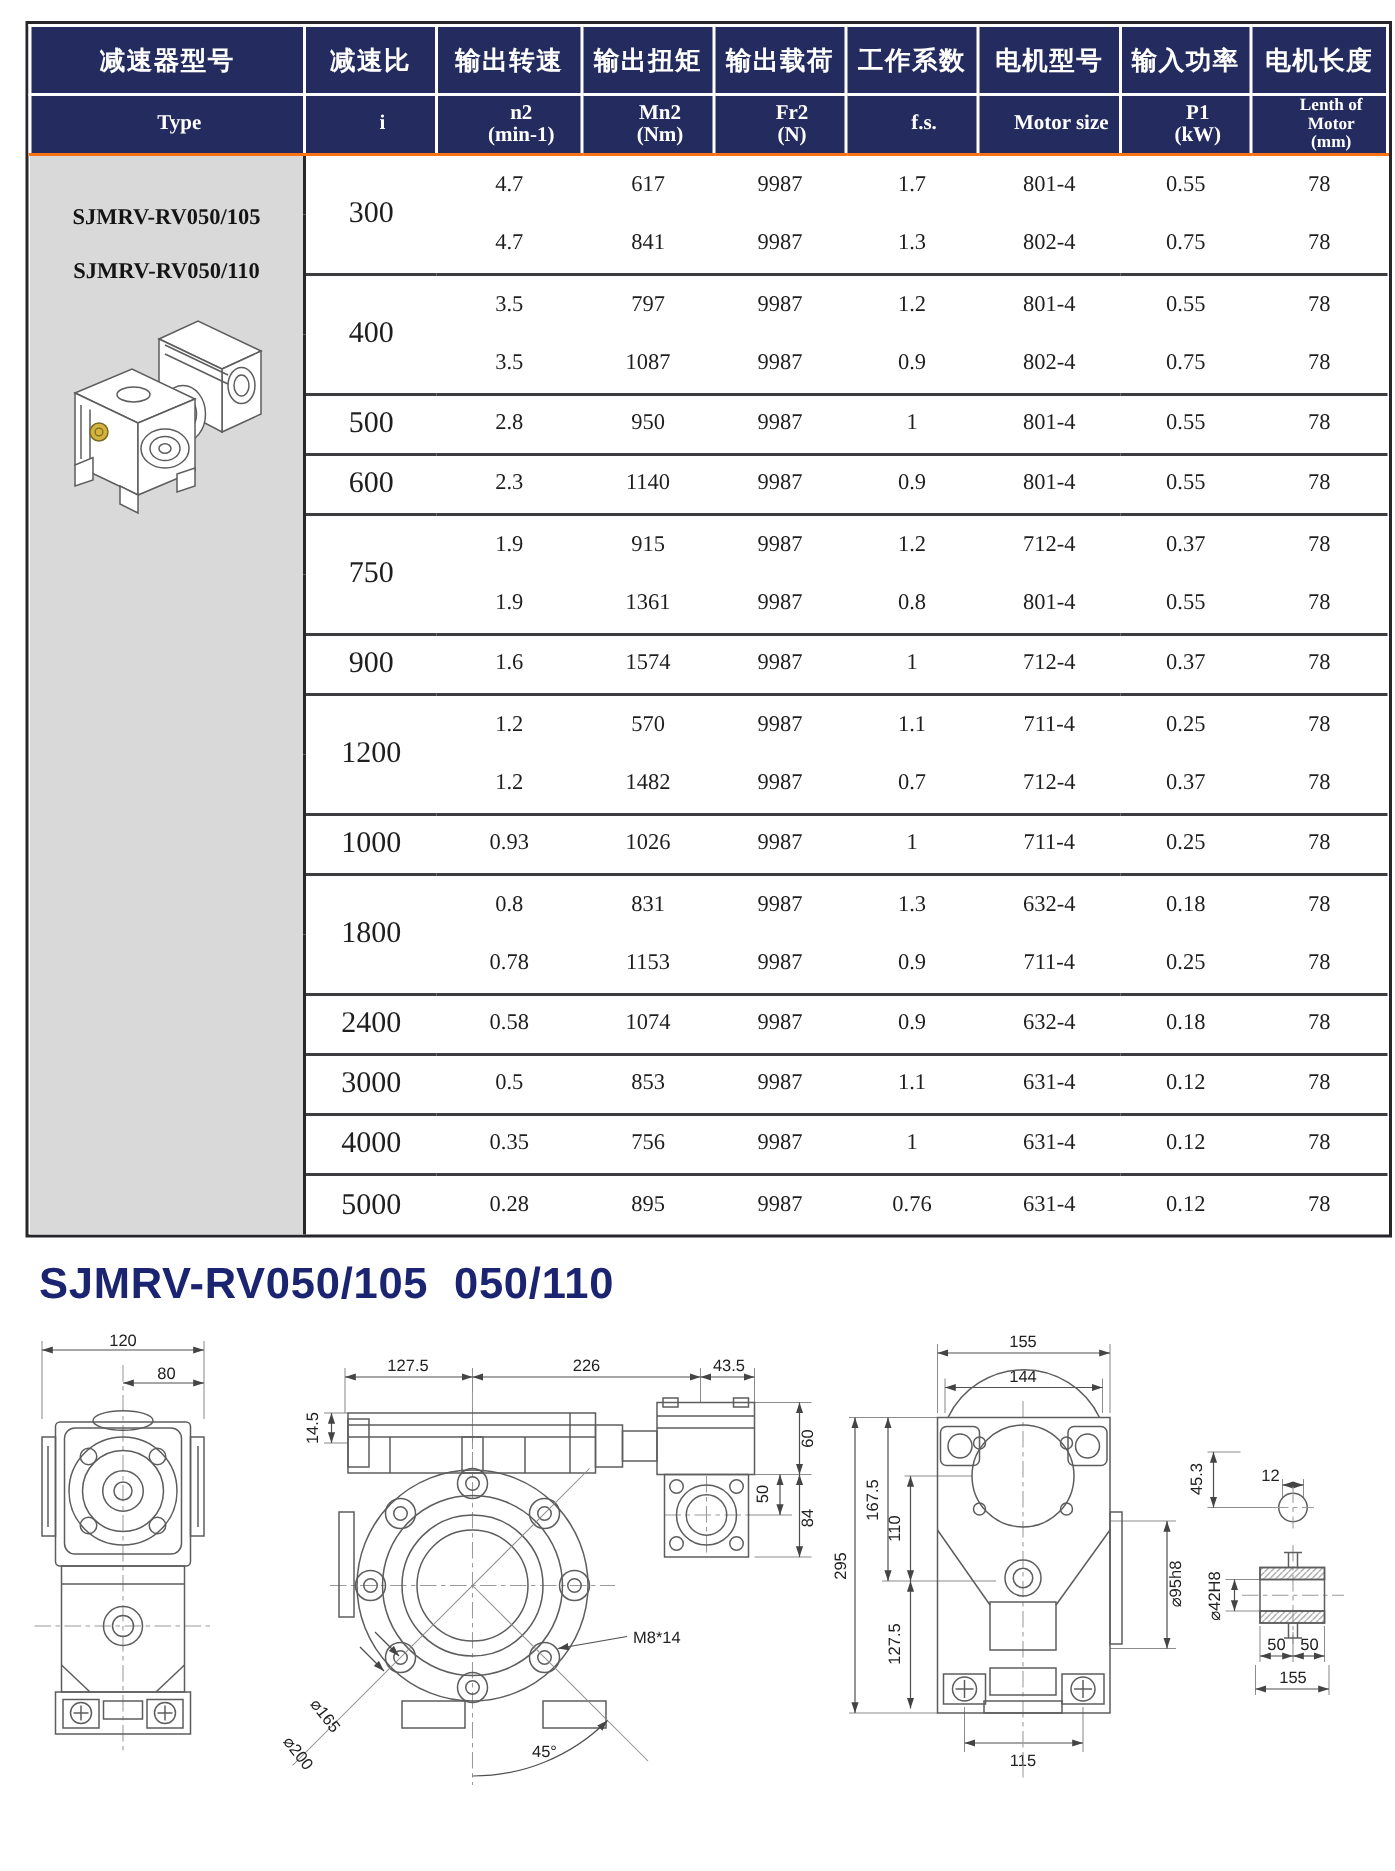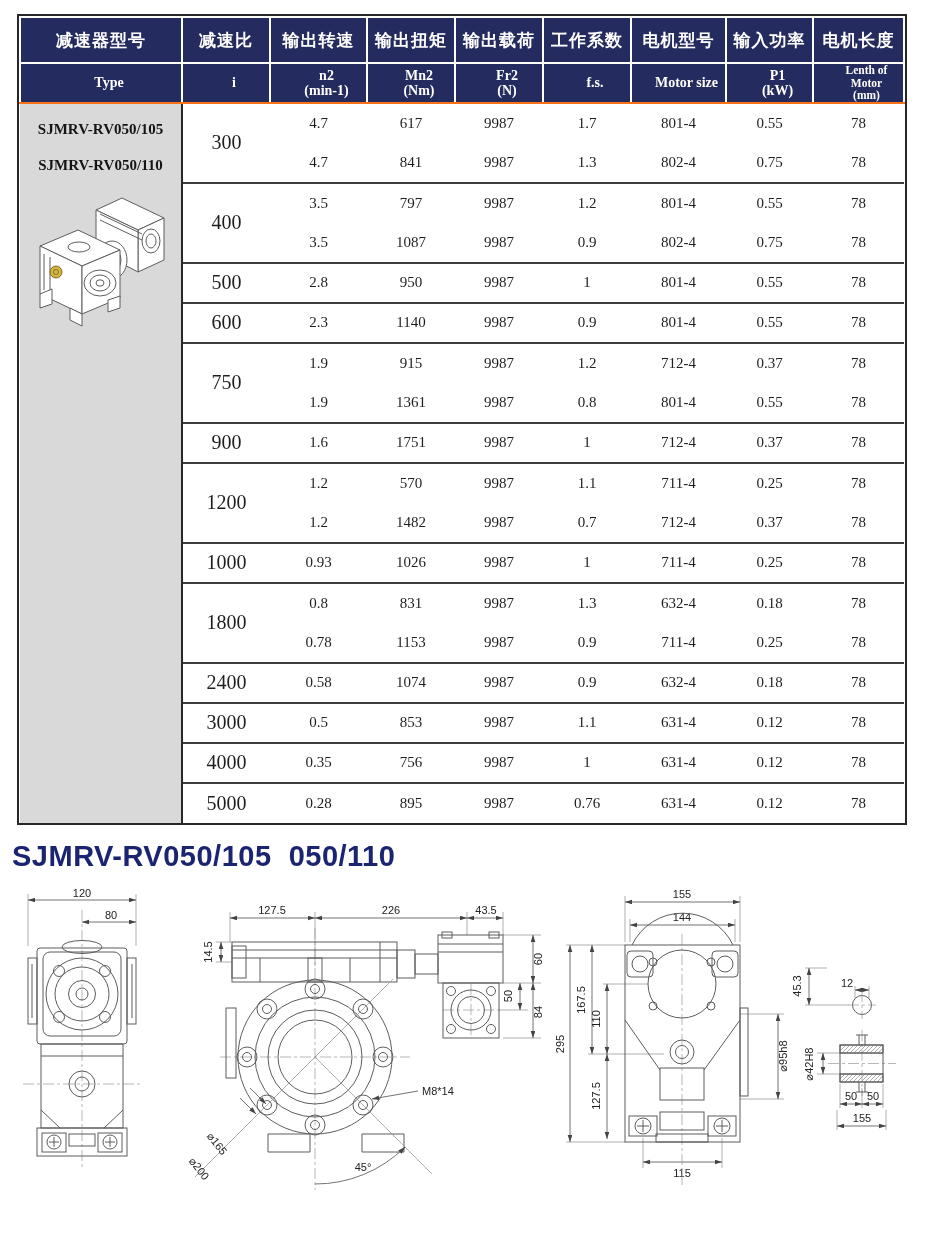--- a/index.html
+++ b/index.html
@@ -21,28 +21,28 @@
   tr.hen th { height:32px; font-size:14px; }
   tr.hen th .sub { line-height:1.1; }
   tr.hen th.small .sub { font-size:11.5px; }
   tr.hen th { border-bottom:2px solid #f97316;padding-left:16px; }
   tbody td { text-align:center; vertical-align:middle; padding:0; font-size:15px; color:#1e1e1e; }
   tbody tr { height:40px; }
   tbody tr.g td { border-top:2px solid #3d3d40; }
   tbody tr:first-child td { border-top:none; }
   td.i { font-size:20px; }
   td.model {
-    background:#d9d9d9; border-right:2px solid #26262b; vertical-align:top; padding:0;
+    background:#d9d9d9; border-right:2px solid #26262b; vertical-align:top; padding:16px;
   }
   td.model .name { font-weight:bold; font-size:15px; color:#141414; text-align:center; margin-top:17px; }
   td.model .name + .name { margin-top:19px; }
   td.model .prod { display:block; margin:10px auto 0 auto; }
   
   .title {
-    position:absolute; left:12px; top:840px; font-size:29px; font-weight:bold;
+    position:absolute; left:26px; top:840px; font-size:29px; font-weight:bold;
     color:#1b2470; letter-spacing:0.5px; white-space:pre;
   }
   
   svg.draw { position:absolute; overflow:visible; }
   .ln   { stroke:#5d5d5d; stroke-width:1; fill:none; }
   .lnf  { stroke:#5d5d5d; stroke-width:1; fill:#ffffff; }
   .thin { stroke:#8c8c8c; stroke-width:0.7; fill:none; }
   .cl   { stroke:#9a9a9a; stroke-width:0.7; fill:none; stroke-dasharray:11 3 3 3; }
   .dl   { stroke:#4f4f4f; stroke-width:0.8; fill:none; }
   text.dim { font-size:11px; fill:#222; font-family:"Liberation Sans","DejaVu Sans",sans-serif; }
@@ -215,21 +215,21 @@
           <td>1361</td>
           <td>9987</td>
           <td>0.8</td>
           <td>801-4</td>
           <td>0.55</td>
           <td>78</td>
     </tr>
     <tr class="g">
       <td class="i">900</td>
       <td>1.6</td>
-          <td>1751</td>
+          <td>1574</td>
           <td>9987</td>
           <td>1</td>
           <td>712-4</td>
           <td>0.37</td>
           <td>78</td>
     </tr>
     <tr class="g">
       <td class="i" rowspan="2">1200</td>
       <td>1.2</td>
           <td>570</td>

